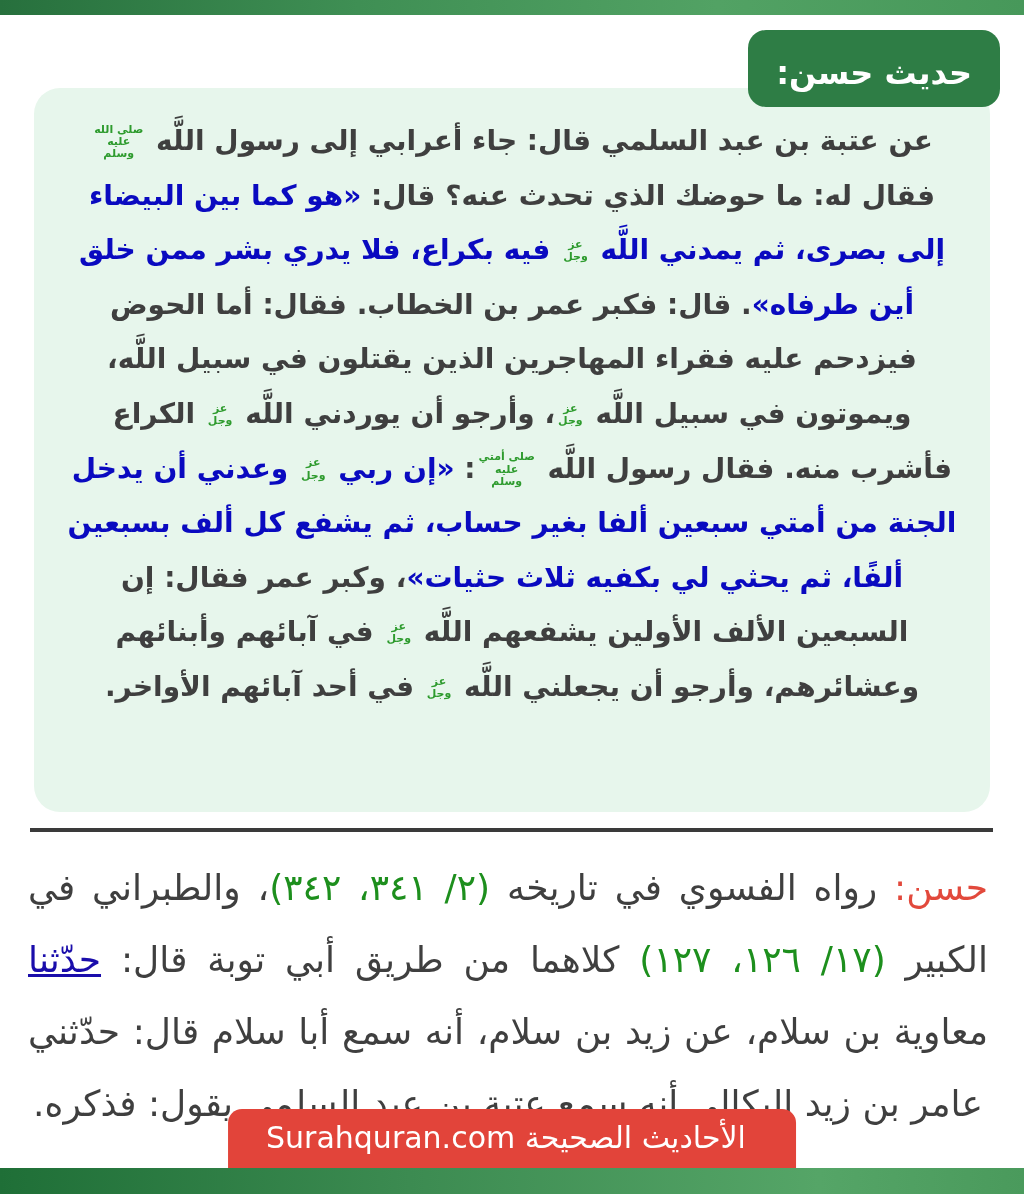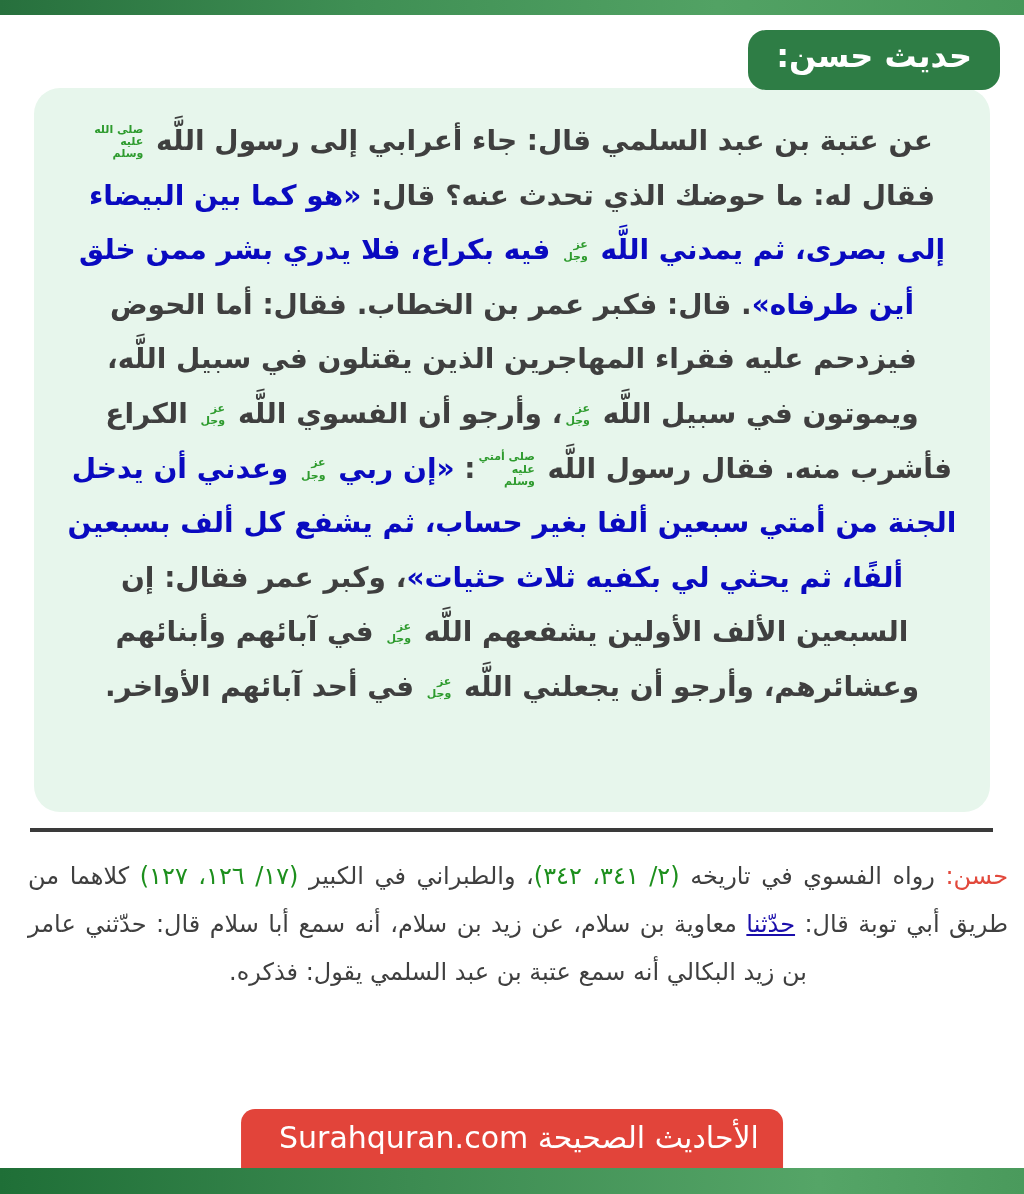--- a/index.html
+++ b/index.html
@@ -21,86 +21,86 @@
     font-family:"DejaVu Sans",sans-serif;
   }
   .top-bar{
     position:absolute;top:0;left:0;width:1024px;height:15px;
     background:linear-gradient(90deg,#27703d,#3f8f54 35%,#52a264 70%,#47985a);
   }
   .grade-badge{
     position:absolute;top:30px;right:24px;z-index:3;
     background:var(--accent-green);color:#ffffff;
     font-size:32px;font-weight:bold;
-    padding:7px 28px 15px 28px;border-radius:18px;
+    padding:24px 28px 15px 28px;border-radius:18px;
     direction:rtl;
   }
   .hadith-card{
     position:absolute;top:88px;left:34px;right:34px;height:724px;
     background:var(--light-green-bg);
     border-radius:26px;
     padding:26px 30px;
     direction:rtl;
     text-align:center;
     font-size:28px;font-weight:bold;
     line-height:1.95;
     color:var(--text-dark);
     overflow:hidden;
   }
   .divider{
     position:absolute;top:828px;left:30px;right:31px;height:0;
     border-top:4px solid #3a3a3a;
   }
   .attribution{
-    position:absolute;top:852px;left:28px;right:16px;
+    position:absolute;top:852px;left:28px;right:36px;
     direction:rtl;
     text-align:justify;text-align-last:center;
-    font-size:24px;font-weight:normal;
+    font-size:36px;font-weight:normal;
     line-height:2.0;
     color:var(--text-dark);
   }
   .seg{white-space:pre-wrap;margin-top:12px;}
   .seg-black{color:var(--text-dark);}
   .seg-blue{color:var(--text-blue);}
   .seg-green{color:var(--ref-green);}
   .seg-red{color:var(--grade-red);}
   .seg-link{color:var(--link-blue);text-decoration:underline;cursor:pointer;}
   .seg-saw,.seg-azza{
     display:inline-block;white-space:pre-line;
     font-size:11px;line-height:1.1;
     color:var(--symbol-green);
-    text-align:right;vertical-align:middle;
+    text-align:center;vertical-align:middle;
     font-weight:bold;margin:0 3px;
   }
   .site-banner{
     position:absolute;bottom:26px;left:50%;transform:translateX(-50%);
     background:var(--banner-red);color:#ffffff;
     font-size:30px;font-weight:normal;
-    padding:11px 24px 13px 38px;
+    padding:11px 50px 13px 38px;
     border-radius:14px 14px 0 0;
     direction:rtl;white-space:nowrap;
     cursor:pointer;
   }
   .bottom-bar{
     position:absolute;bottom:0;left:0;width:1024px;height:26px;
     background:linear-gradient(90deg,#1f6f37,#3c8b51 40%,#55a567 80%,#4a9a5c);
   }
 </style>
 </head>
 <body>
 
 <div class="top-bar"></div>
 
 <div class="grade-badge">حديث حسن:</div>
 
 <div class="hadith-card"><span class="seg seg-black">عن عتبة بن عبد السلمي قال: جاء أعرابي إلى رسول اللَّه </span><span class="seg seg-saw">صلى الله
 عليه
 وسلم</span><span class="seg seg-black"> فقال له: ما حوضك الذي تحدث عنه؟ قال: </span><span class="seg seg-blue">«هو كما بين البيضاء إلى بصرى، ثم يمدني اللَّه </span><span class="seg seg-azza">عز
 وجل</span><span class="seg seg-blue"> فيه بكراع، فلا يدري بشر ممن خلق أين طرفاه»</span><span class="seg seg-black">. قال: فكبر عمر بن الخطاب. فقال: أما الحوض فيزدحم عليه فقراء المهاجرين الذين يقتلون في سبيل اللَّه، ويموتون في سبيل اللَّه </span><span class="seg seg-azza">عز
-وجل</span><span class="seg seg-black">، وأرجو أن الفسوي اللَّه </span><span class="seg seg-azza">عز
+وجل</span><span class="seg seg-black">، وأرجو أن يوردني اللَّه </span><span class="seg seg-azza">عز
 وجل</span><span class="seg seg-black"> الكراع فأشرب منه. فقال رسول اللَّه </span><span class="seg seg-saw">صلى أمتي
 عليه
 وسلم</span><span class="seg seg-black">: </span><span class="seg seg-blue">«إن ربي </span><span class="seg seg-azza">عز
 وجل</span><span class="seg seg-blue"> وعدني أن يدخل الجنة من أمتي سبعين ألفا بغير حساب، ثم يشفع كل ألف بسبعين ألفًا، ثم يحثي لي بكفيه ثلاث حثيات»</span><span class="seg seg-black">، وكبر عمر فقال: إن السبعين الألف الأولين يشفعهم اللَّه </span><span class="seg seg-azza">عز
 وجل</span><span class="seg seg-black"> في آبائهم وأبنائهم وعشائرهم، وأرجو أن يجعلني اللَّه </span><span class="seg seg-azza">عز
 وجل</span><span class="seg seg-black"> في أحد آبائهم الأواخر.</span></div>
 
 <div class="divider"></div>
 
 <div class="attribution"><span class="seg seg-red">حسن:</span><span class="seg seg-black"> رواه الفسوي في تاريخه </span><span class="seg seg-green">(٢/ ٣٤١، ٣٤٢)</span><span class="seg seg-black">، والطبراني في الكبير </span><span class="seg seg-green">(١٧/ ١٢٦، ١٢٧)</span><span class="seg seg-black"> كلاهما من طريق أبي توبة قال: </span><span class="seg seg-link">حدّثنا</span><span class="seg seg-black"> معاوية بن سلام، عن زيد بن سلام، أنه سمع أبا سلام قال: حدّثني عامر بن زيد البكالي أنه سمع عتبة بن عبد السلمي يقول: فذكره.</span></div>

